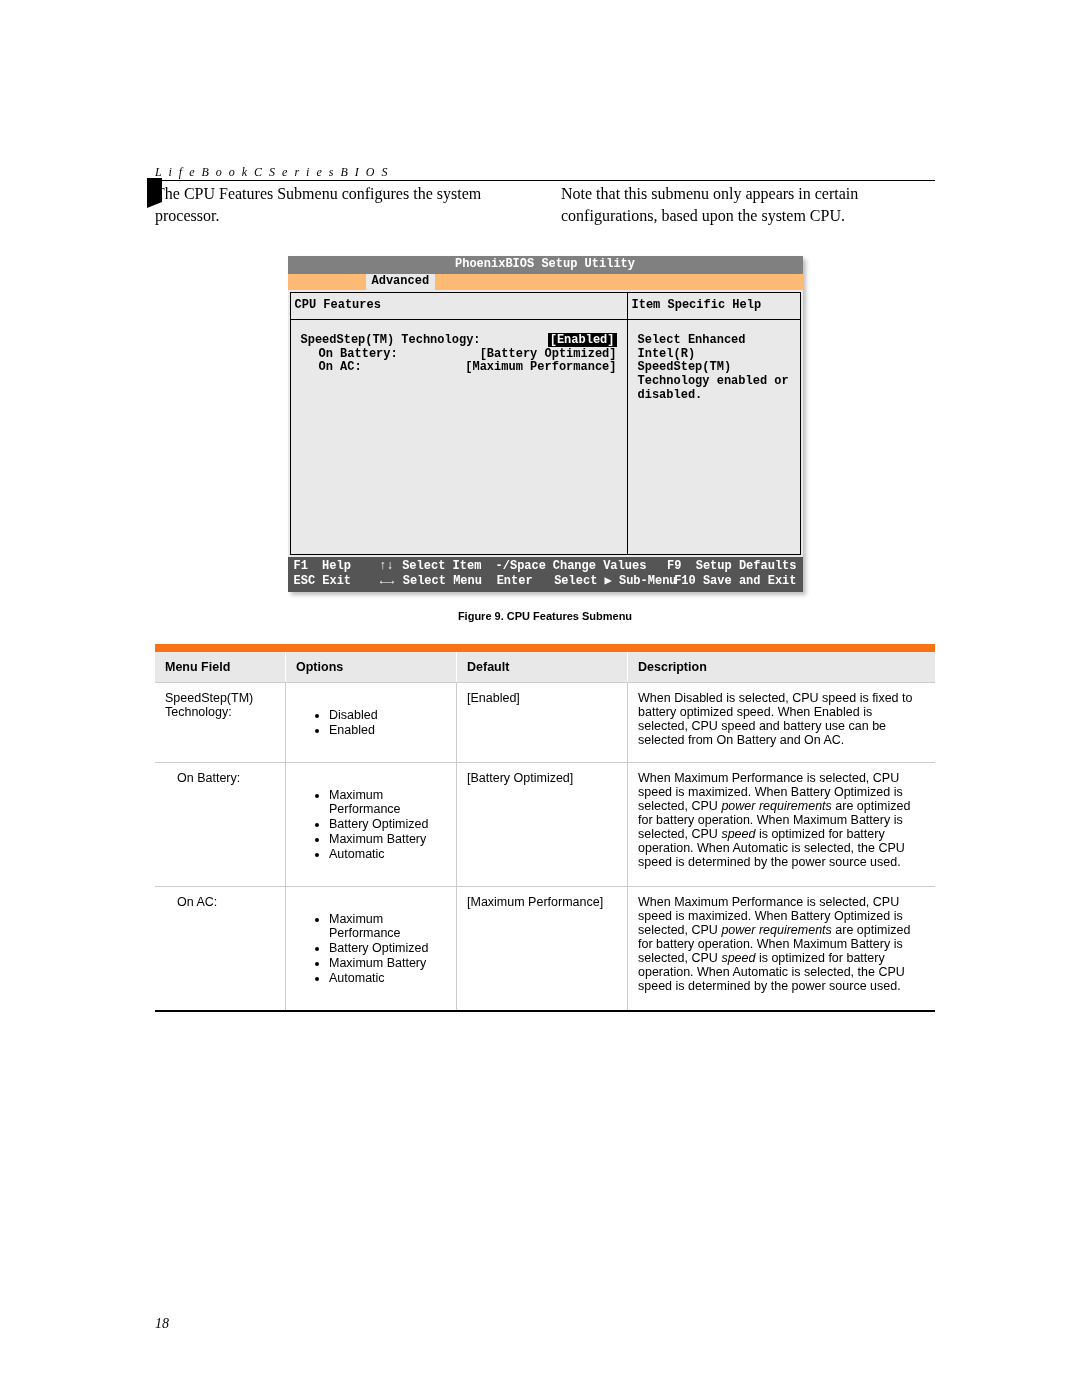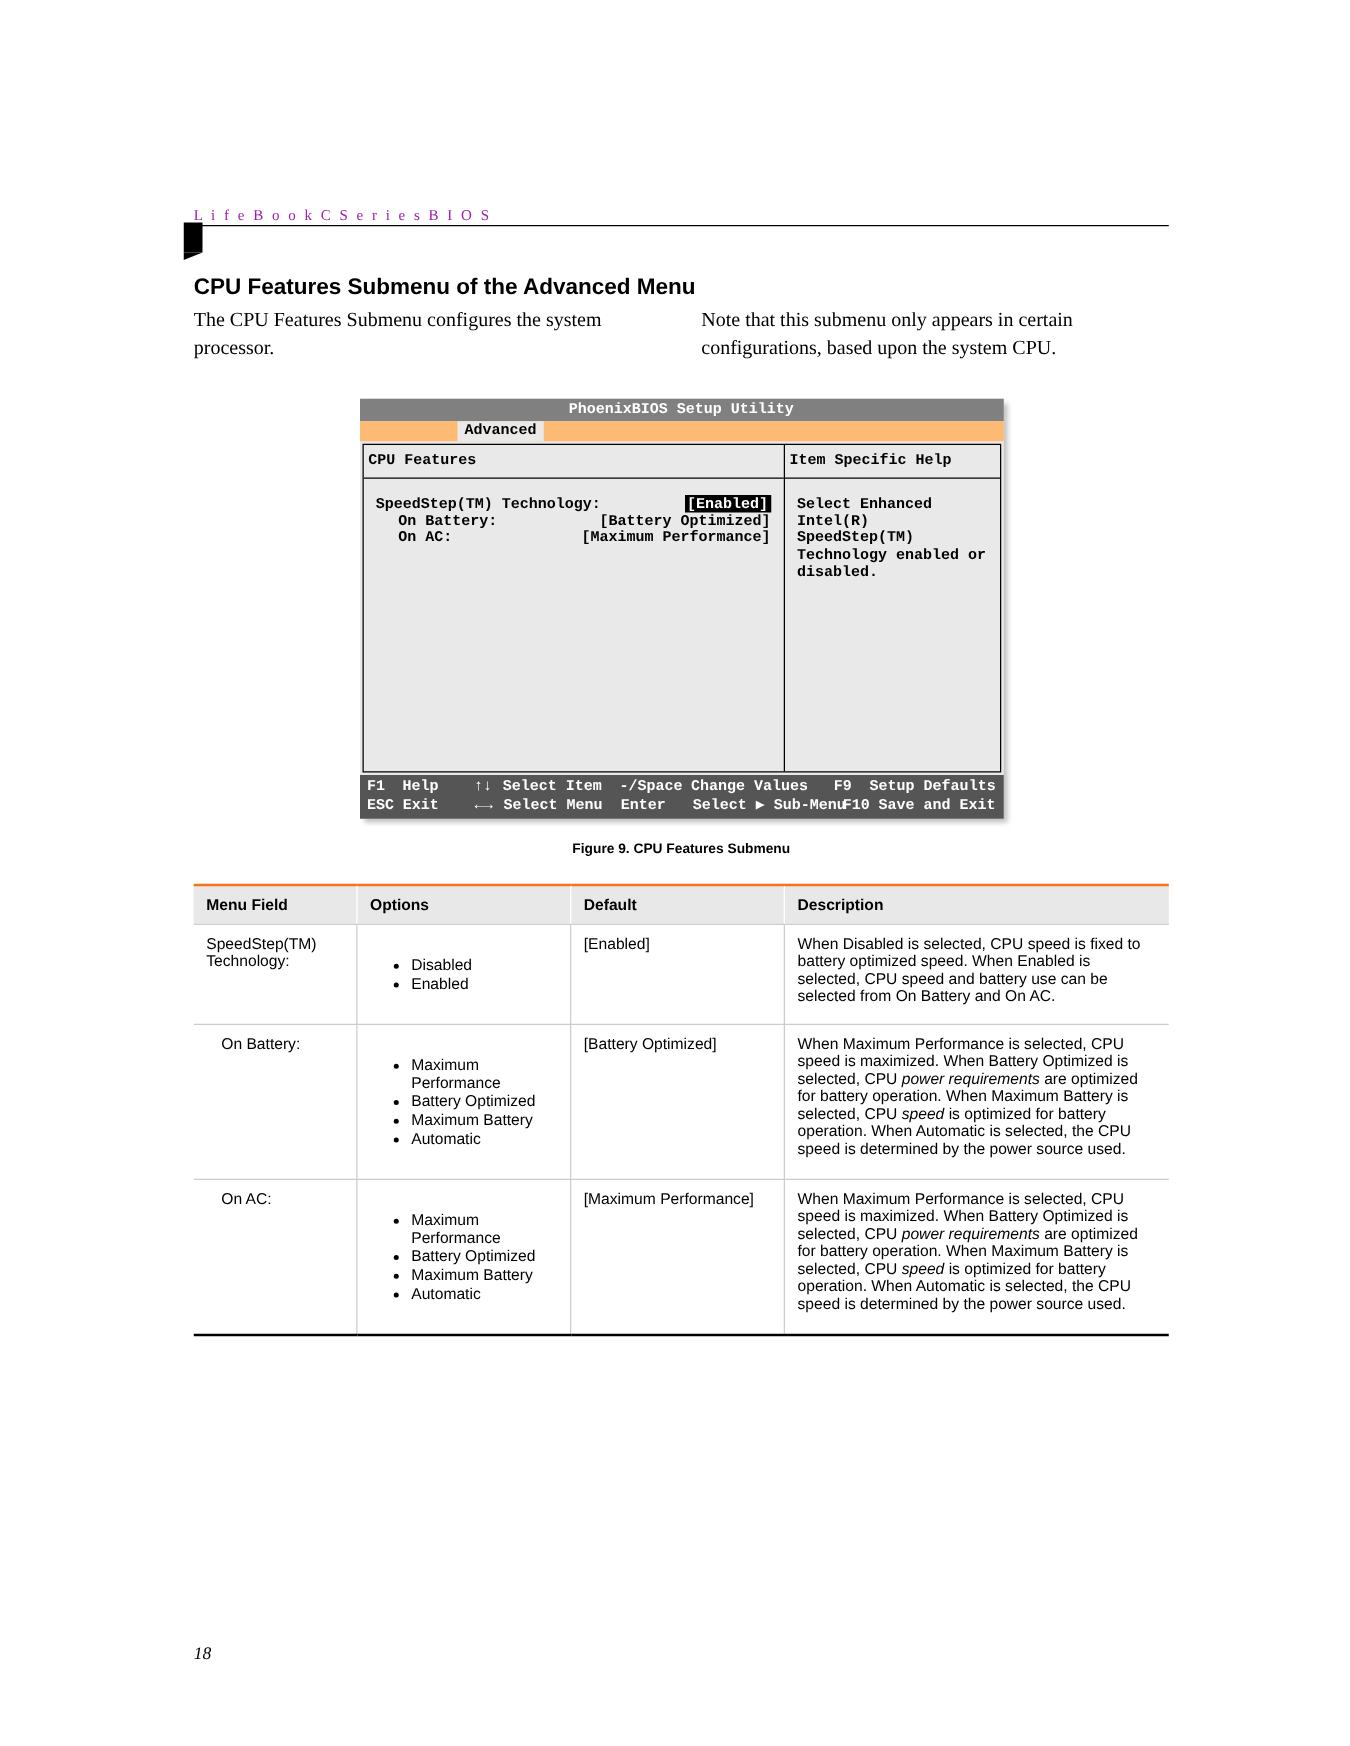--- a/index.html
+++ b/index.html
@@ -16,22 +16,23 @@
     padding: 165px 145px 60px 155px;
   }
   .header-line {
     border-bottom: 1px solid #000;
     margin-bottom: 2px;
     display: flex;
     align-items: center;
   }
   .header-text {
     font-size: 12px;
+    font-style: italic;
     letter-spacing: 2px;
-    color: #a21caf;
+    color: #000000;
   }
   .black-tab {
     position: absolute;
     top: 178px;
     left: 147px;
     width: 15px;
     height: 24px;
     background: #000;
   }
   .black-tab::after {
@@ -146,21 +147,21 @@
     font-family: Arial, Helvetica, sans-serif;
     font-size:12.5px;
   }
   table.desc th {
     background:#e8e8e8;
     text-align:left;
     font-weight:bold;
     padding:8px 10px;
     border-right:1px solid #fff;
     border-bottom:1px solid #ccc;
-    border-top:2px solid #f97316;
+    border-top:8px solid #f97316;
   }
   table.desc td {
     padding:8px 10px;
     vertical-align:top;
     border-right:1px solid #ccc;
     border-bottom:1px solid #ccc;
   }
   table.desc tbody tr:last-child td { border-bottom:2px solid #000; }
   table.desc tr td:last-child, table.desc tr th:last-child { border-right:none; }
   table.desc ul { margin:17px; padding-left:16px; }
@@ -181,21 +182,20 @@
 </style>
 </head>
 <body>
 
 <div class="page">
   <div class="header-line">
     <span class="header-text">L i f e B o o k   C   S e r i e s   B I O S</span>
   </div>
   <div class="black-tab"></div>
 
-  <h2 class="section">CPU Features Submenu of the Advanced Menu</h2>
 
   <div class="columns">
     <div>The CPU Features Submenu configures the system processor.</div>
     <div>Note that this submenu only appears in certain configurations, based upon the system CPU.</div>
   </div>
 
   <div class="bios">
     <div class="bios-title">PhoenixBIOS Setup Utility</div>
     <div class="bios-tabs">
       <div class="spacer-left"></div>

